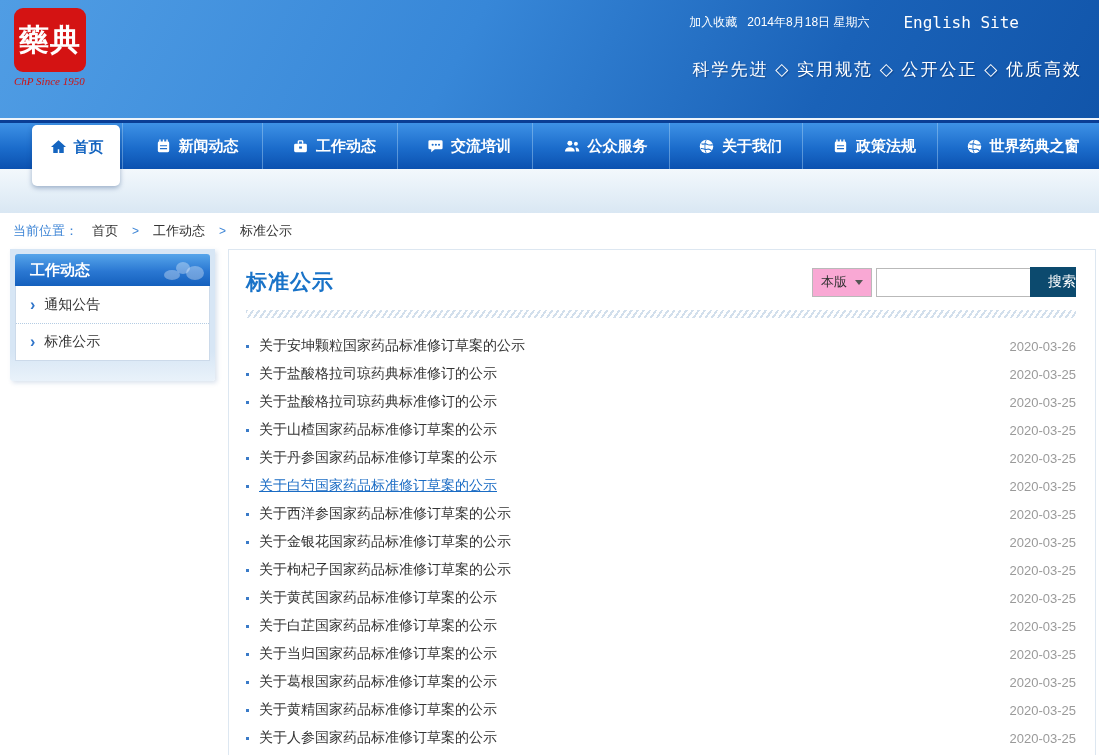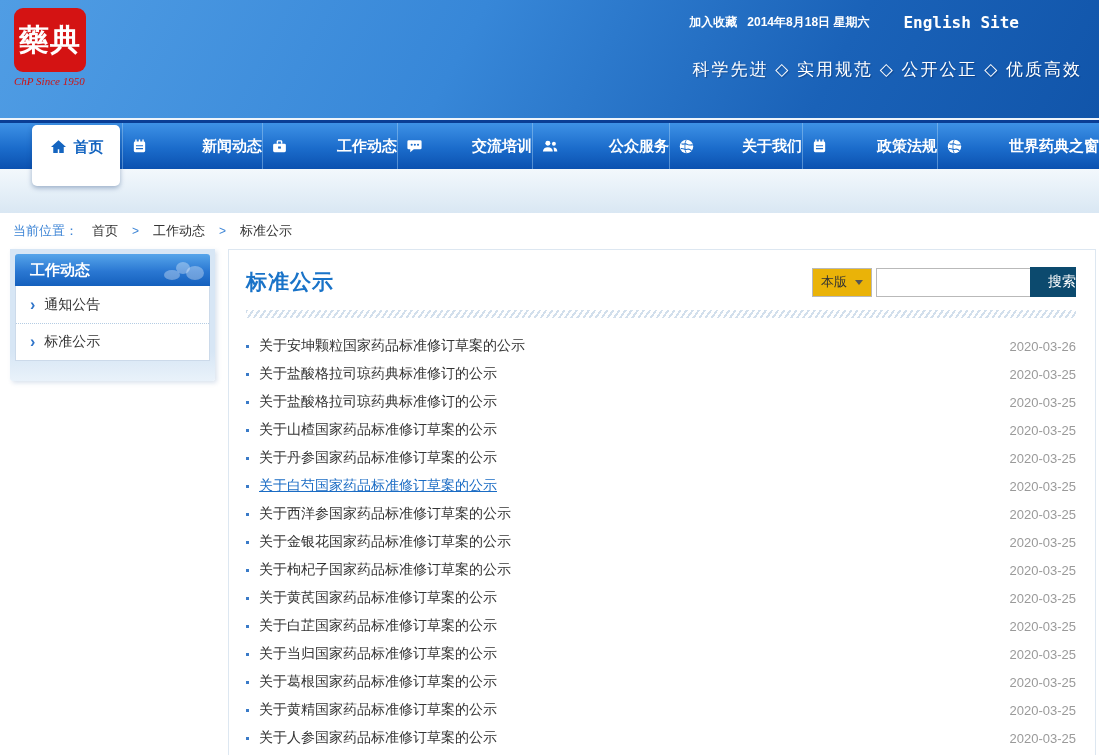--- a/index.html
+++ b/index.html
@@ -15,33 +15,33 @@
   .seal-box{ width:72px; height:64px; background:#d41313; border-radius:9px;
     color:#fff; display:flex; align-items:center; justify-content:center;
     font-family:"Liberation Serif","DejaVu Serif",serif; font-weight:bold; font-size:30px; letter-spacing:1px; }
   .seal-caption{ color:#cf1212; font-family:"Liberation Serif","DejaVu Serif",serif;
     font-style:italic; font-weight:normal; font-size:11px; margin-top:3px; white-space:nowrap; }
   .titles{ margin-left:18px; padding-top:8px; color:#fff;
     font-family:"Liberation Serif","DejaVu Serif",serif; text-shadow:1px 2px 2px rgba(0,30,80,.45); }
   .site-title{ font-size:37px; font-weight:bold; letter-spacing:9px; line-height:1.25; }
   .site-subtitle{ font-size:20px; letter-spacing:.5px; margin-top:1px; }
   .header-right{ position:absolute; right:0; top:0; text-align:right; color:#fff; }
-  .topbar{ padding:13px 80px 0 0; font-size:12px; display:flex; gap:10px; justify-content:flex-end; align-items:center;font-weight:bold;}
+  .topbar{ padding:13px 80px 0 0; font-size:12px; display:flex; gap:10px; justify-content:flex-end; align-items:center;}
   .topbar a{ color:#fff; }
   .topbar .eng{ font-family:"DejaVu Sans Mono","Liberation Mono",monospace; font-size:16px; margin-left:24px;}
   .slogan{ padding:26px 17px 0 0; font-size:17px; letter-spacing:2px; color:#fff;
     text-shadow:1px 1px 1px rgba(0,30,80,.4); }
 
   
   .nav-wrap{ position:relative; border-top:2px solid #eef4fb; }
   .nav-dark{ height:3px; background:#0a3e95; }
   .nav-main{ height:46px; display:flex; align-items:stretch;
     background:linear-gradient(#3e92e6 0%,#1b6ccb 55%,#0b51b0 100%); }
   .nav-spacer{ width:122px; }
-  .tab{ display:flex; align-items:center; justify-content:space-between; gap:7px;
+  .tab{ display:flex; align-items:center; justify-content:center; gap:7px;
     color:#fff; font-size:15px; font-weight:bold; border-left:1px solid rgba(170,210,245,.45);padding-left:8px; }
   .tab:first-of-type{ border-left:none; }
   .tab svg{ display:block; }
   .t2{width:140px;} .t3{width:135px;} .t4{width:135px;} .t5{width:137px;}
   .t6{width:133px;} .t7{width:135px;} .t8{flex:1;}
   .nav-band{ height:44px; background:linear-gradient(#f3f8fc 0%,#e3eef7 60%,#d9e7f3 100%); }
   .tab-active{ position:absolute; left:32px; top:5px; width:88px; height:61px;
     background:#fff; border-radius:5px; box-shadow:0 2px 5px rgba(10,50,110,.35);
     display:flex; align-items:flex-start; justify-content:center; gap:6px;
     padding-top:13px; color:#1565c0; font-size:15px; font-weight:bold; }
@@ -74,21 +74,21 @@
   .side-item .arrow{ color:#2f74c9; font-weight:bold; font-size:16px; margin-right:9px; line-height:1; }
   .side-item a{ color:#333; }
 
   
   .content{ flex:1; margin-left:13px; background:#fff; border:1px solid #dde7f1;
     min-height:508px; }
   .content-head{ display:flex; align-items:center; justify-content:space-between;
     padding:17px 19px 11px 17px; }
   .page-title{ font-size:21px; color:#1973c8; letter-spacing:1px; }
   .search{ display:flex; align-items:center; }
-  .select{ position:relative; width:60px; height:29px; border:1px solid #b9b9b9; background:#eab308;
+  .select{ position:relative; width:60px; height:29px; border:1px solid #b9b9b9; background:#f9a8d4;
     display:flex; align-items:center; justify-content:center; gap:8px; font-size:13px; color:#333;
     margin-right:4px; cursor:pointer; }
   .caret{ width:0; height:0; border-left:4px solid transparent; border-right:4px solid transparent;
     border-top:5px solid #555; }
   .search input{ width:154px; height:29px; border:1px solid #b9b9b9; border-right:none;
     outline:none; padding:0 8px; font-size:13px; }
   .search-btn{ width:46px; height:30px; background:#0c4a6e; color:#fff; border:none;
     font-size:14px; cursor:pointer;text-align:right; }
 
   .stripe-divider{ height:8px; margin:2px 19px 10px 17px;

